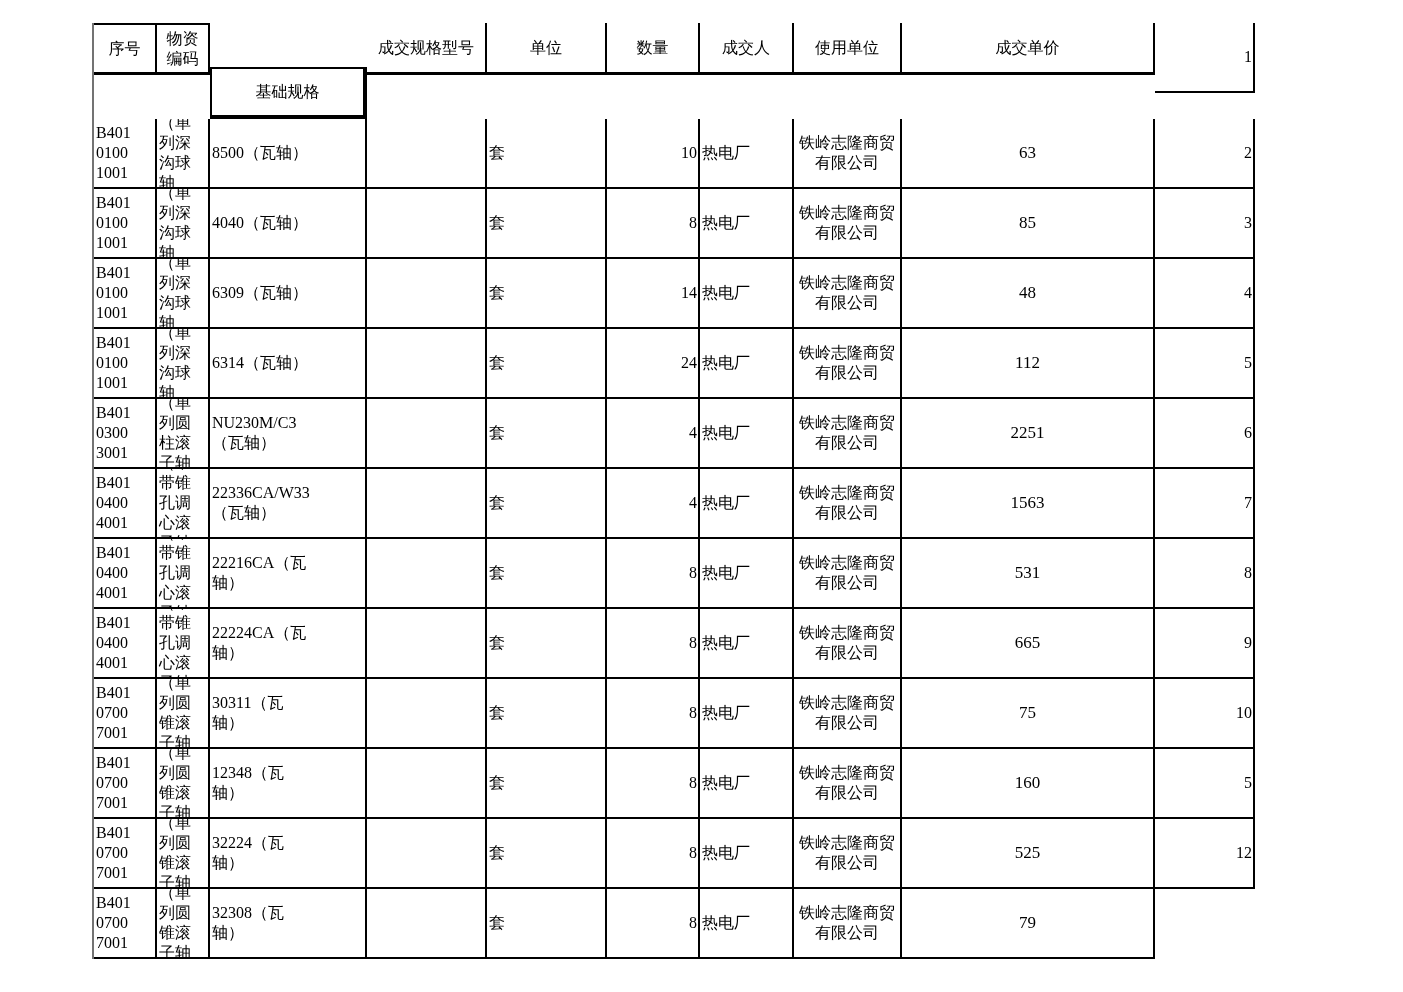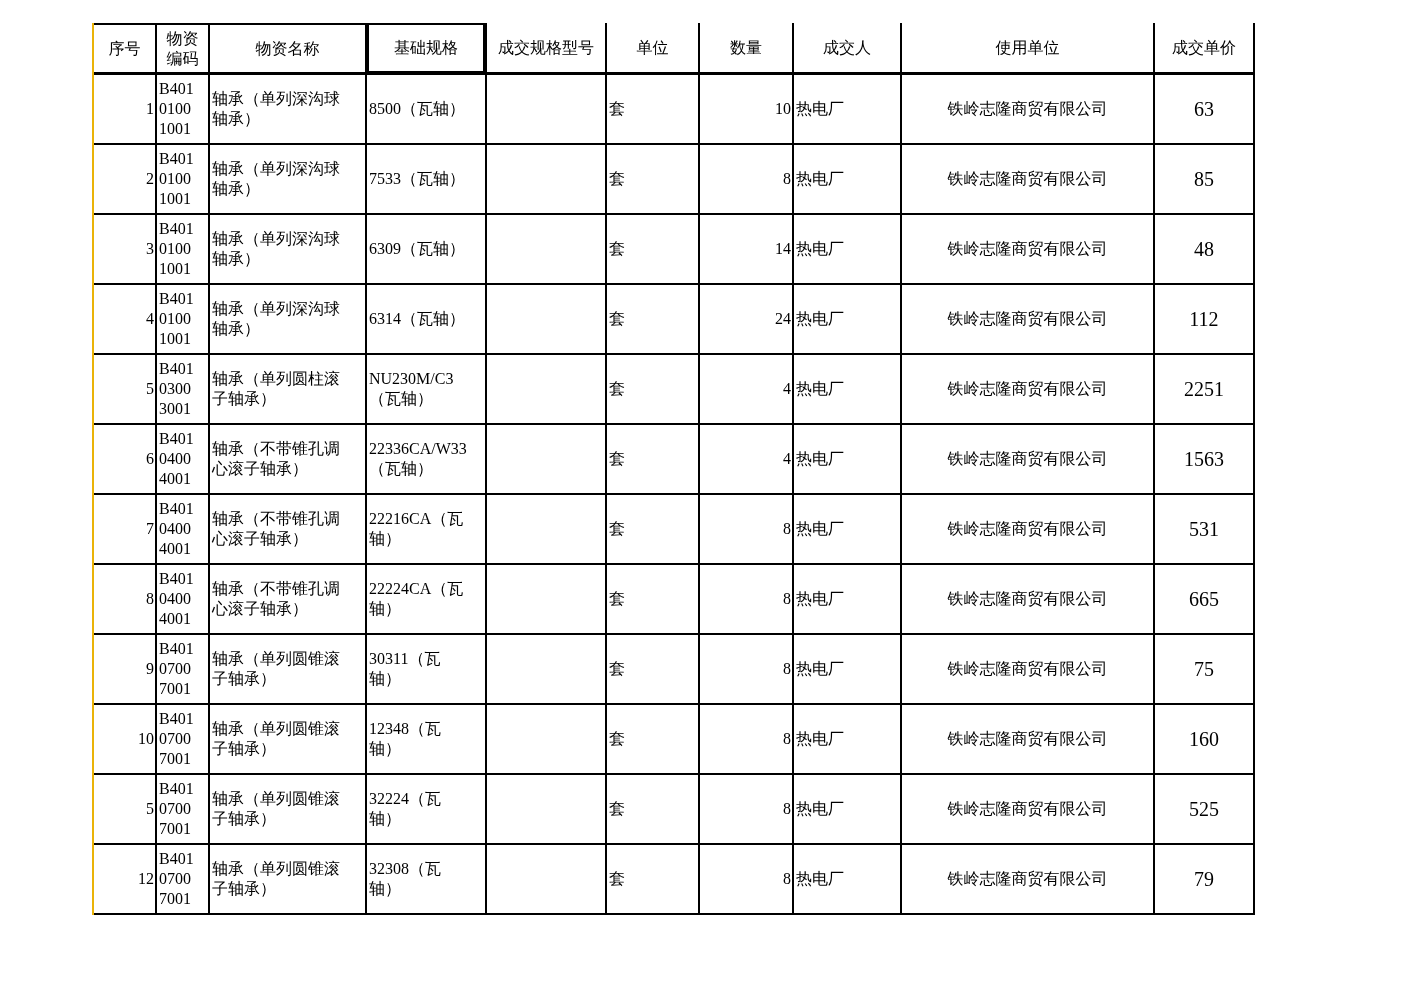--- a/index.html
+++ b/index.html
@@ -10,65 +10,64 @@
     color: #000000;
     overflow: hidden;
   }
   .sheet { position: relative; width: 1403px; height: 992px; }
 
   .grid-table {
     position: absolute;
     left: 92px; top: 23px;
     display: grid;
     grid-template-columns: 63px 53px 157px 120px 120px 93px 94px 108px 253px 100px;
-    border-left: 2px solid #eab308;
+    border-left: 2px solid #737373;
   }
   .cell {
     border-right: 2px solid #000;
     border-bottom: 2px solid #000;
     display: flex;
     align-items: center;
     font-size: 16px;
     line-height: 20px;
     white-space: pre-line;
     overflow: hidden;
   }
   
   .hcell {
     height: 52px;
     border-bottom: 3px solid #000;
     justify-content: center;
     text-align: center;
   }
   .hcell.has-top { border-top: 2px solid #000; }
-  .hcell.thick-box { position: relative; }
+  .hcell.thick-box { position: relative; margin-top: 44px; }
   .hcell.thick-box::after {
     content: "";
     position: absolute;
     left: -2px; right: -2px; top: -2px; bottom: -3px;
     border: 4px solid #000;
     pointer-events: none;
   }
   
   .bcell { height: 70px; }
   .al { justify-content: flex-start; text-align: left; padding: 0 2px; }
   .ar { justify-content: flex-end; text-align: right; padding-right: 1px; }
   .ac { justify-content: center; text-align: center; }
-  .price { font-size: 20px; }
+  .price { font-size: 17px; }
 </style>
 </head>
 <body>
 
 <div class="sheet">
   <div class="grid-table">
 
     <div class="cell hcell has-top">序号</div>
     <div class="cell hcell has-top">物资
 编码</div>
-    <div class="cell hcell has-top">物资名称</div>
     <div class="cell hcell thick-box">基础规格</div>
     <div class="cell hcell">成交规格型号</div>
     <div class="cell hcell">单位</div>
     <div class="cell hcell">数量</div>
     <div class="cell hcell">成交人</div>
     <div class="cell hcell">使用单位</div>
     <div class="cell hcell">成交单价</div>
 
   <div class="row-cells" style="display:contents;">
     <div class="cell bcell ar">1</div>
@@ -85,21 +84,21 @@
     <div class="cell bcell ac">铁岭志隆商贸有限公司</div>
     <div class="cell bcell ac price">63</div>
   </div>
       <div class="row-cells" style="display:contents;">
     <div class="cell bcell ar">2</div>
     <div class="cell bcell al">B401
 0100
 1001</div>
     <div class="cell bcell al">轴承（单列深沟球
 轴承）</div>
-    <div class="cell bcell al">7533（瓦轴）</div>
+    <div class="cell bcell al">4040（瓦轴）</div>
     <div class="cell bcell al"></div>
     <div class="cell bcell al">套</div>
     <div class="cell bcell ar">8</div>
     <div class="cell bcell al">热电厂</div>
     <div class="cell bcell ac">铁岭志隆商贸有限公司</div>
     <div class="cell bcell ac price">85</div>
   </div>
       <div class="row-cells" style="display:contents;">
     <div class="cell bcell ar">3</div>
     <div class="cell bcell al">B401

